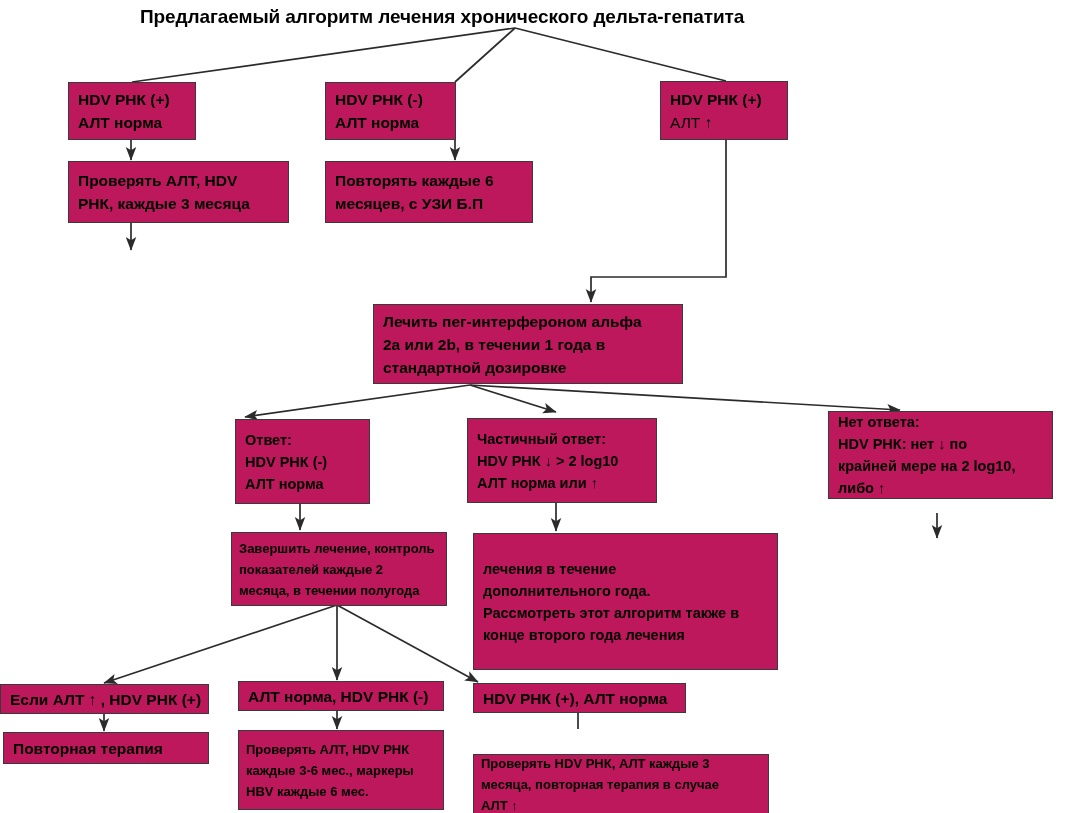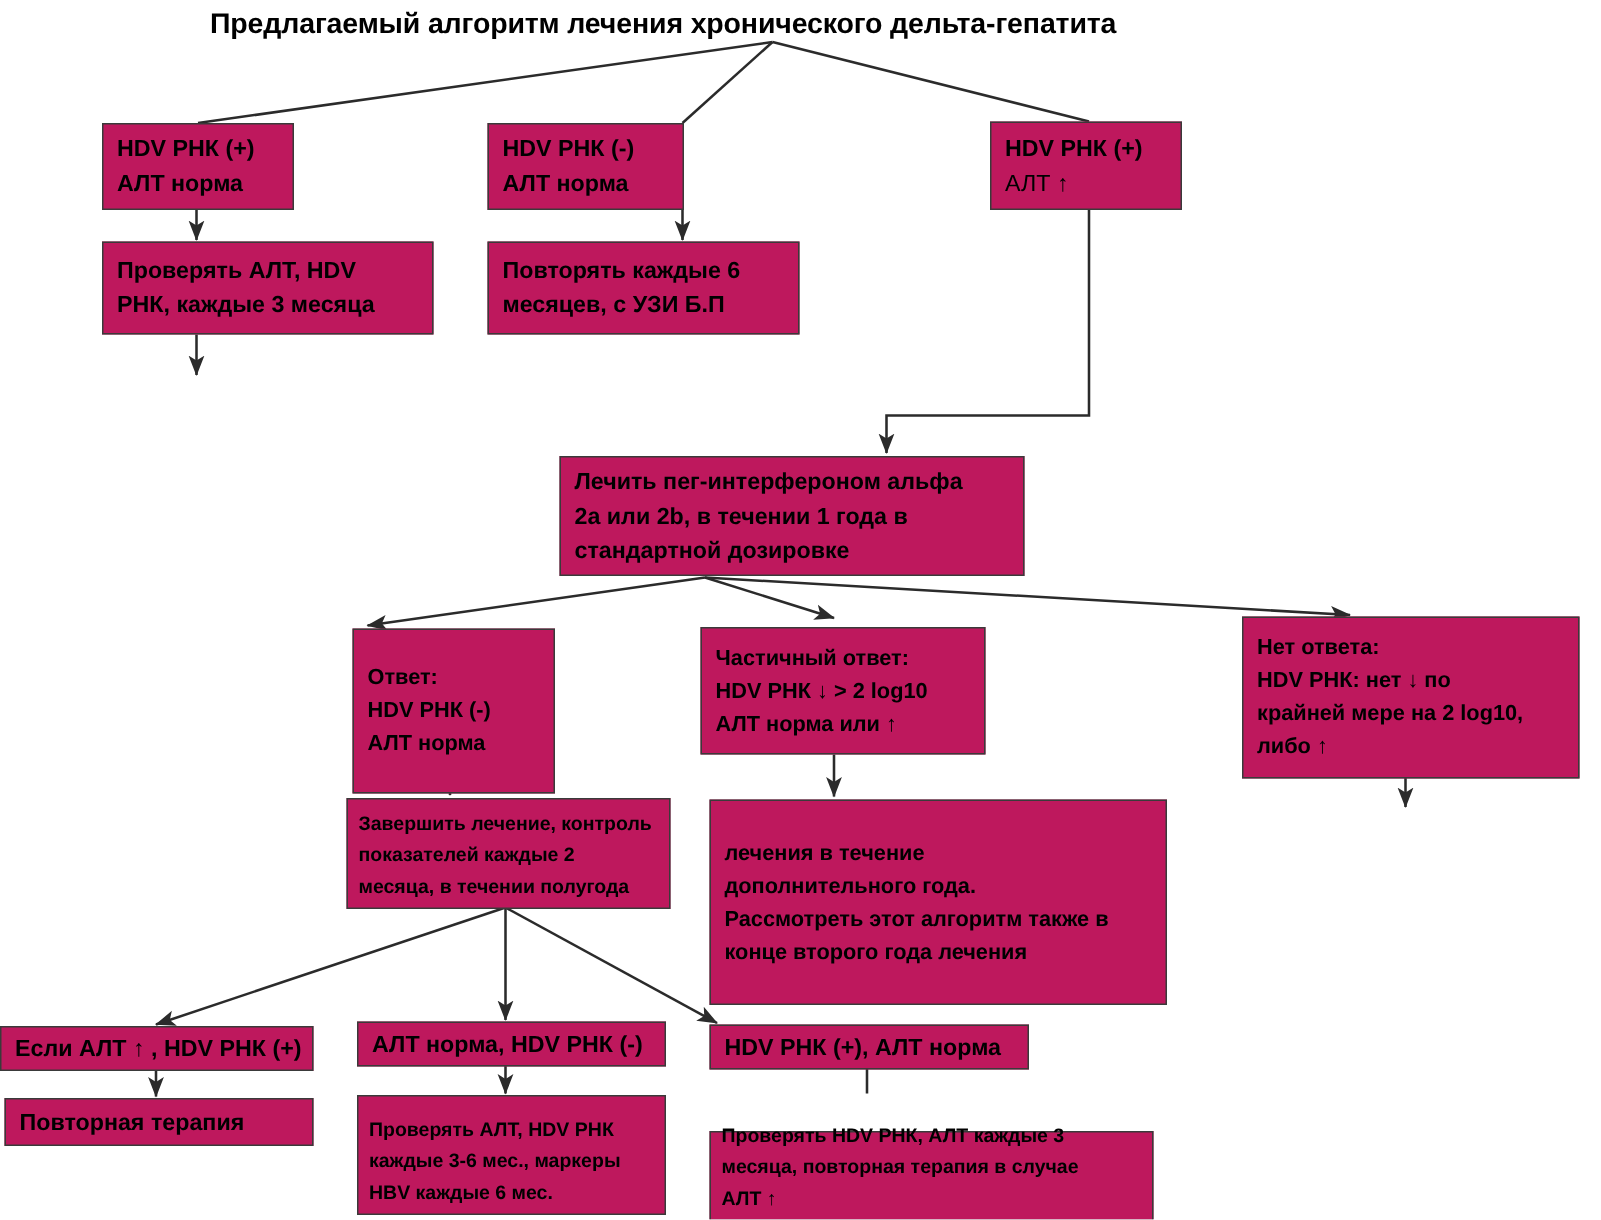--- a/index.html
+++ b/index.html
@@ -48,21 +48,21 @@
   }
   .node .ln {
     display: block;
     white-space: pre;
   }
   
   .t-lg .ln { font-size: 15.5px; line-height: 23px; }
   .t-md .ln { font-size: 14.5px; line-height: 22px; }
   .t-sm .ln { font-size: 13px;   line-height: 21px; }
   .pad  { padding: 4px 9px; }
-  .pad2 { padding: 4px 7px; justify-content: flex-end; }
+  .pad2 { padding: 4px 7px; }
   .arw { font-weight: normal; }
 </style>
 </head>
 <body>
 
 <div id="canvas">
 
   <svg id="edges" viewBox="0 0 1067 813" width="1067" height="813" xmlns="http://www.w3.org/2000/svg">
     <defs>
       <marker id="ah" markerWidth="9" markerHeight="9" refX="7.6" refY="3.4" orient="auto" markerUnits="strokeWidth">
@@ -129,33 +129,33 @@
     <span class="ln">месяцев, с УЗИ Б.П</span>
   </div>
 
 
   <div class="node t-lg pad" style="left:373px; top:304px; width:310px; height:80px;">
     <span class="ln">Лечить пег-интерфероном альфа</span>
     <span class="ln">2a или 2b, в течении 1 года в</span>
     <span class="ln">стандартной дозировке</span>
   </div>
 
-  <div class="node t-md pad" style="left:235px; top:419px; width:135px; height:110px;">
+  <div class="node t-md pad" style="left:235px; top:419px; width:135px; height:85px;">
     <span class="ln">Ответ:</span>
     <span class="ln">HDV РНК (-)</span>
     <span class="ln">АЛТ норма</span>
   </div>
 
   <div class="node t-md pad" style="left:467px; top:418px; width:190px; height:85px;">
     <span class="ln">Частичный ответ:</span>
     <span class="ln">HDV РНК ↓ &gt; 2 log10</span>
     <span class="ln">АЛТ норма или ↑</span>
   </div>
 
-  <div class="node t-md pad" style="left:828px; top:411px; width:225px; height:108px;">
+  <div class="node t-md pad" style="left:828px; top:411px; width:225px; height:88px;">
     <span class="ln">Нет ответа:</span>
     <span class="ln">HDV РНК: нет ↓ по</span>
     <span class="ln">крайней мере на 2 log10,</span>
     <span class="ln">либо ↑</span>
   </div>
 
   <div class="node t-sm pad2" style="left:231px; top:532px; width:216px; height:74px;">
     <span class="ln">Завершить лечение, контроль</span>
     <span class="ln">показателей каждые 2</span>
     <span class="ln">месяца, в течении полугода</span>

